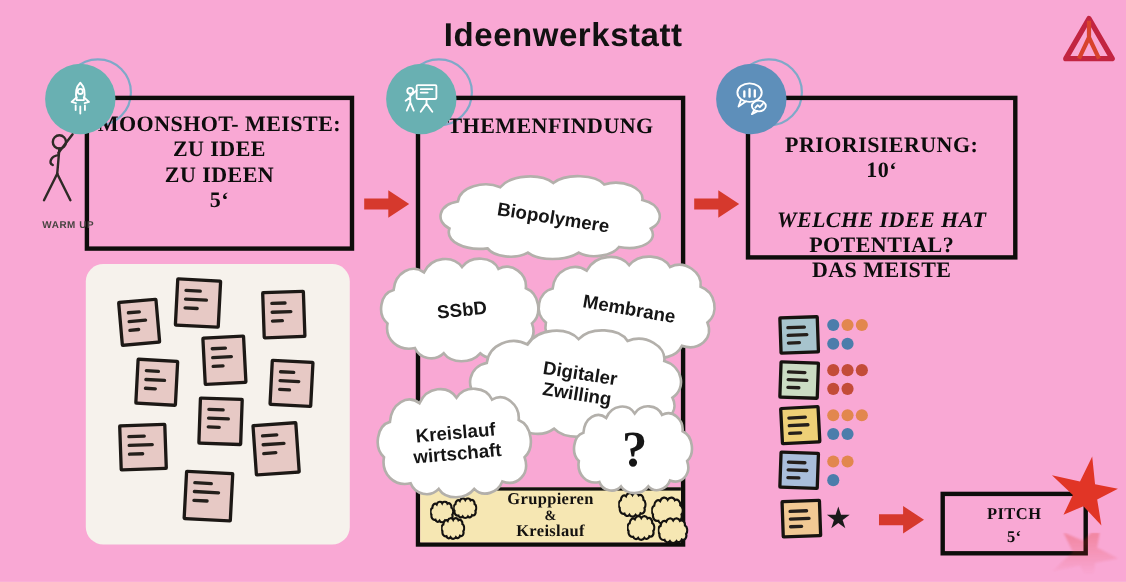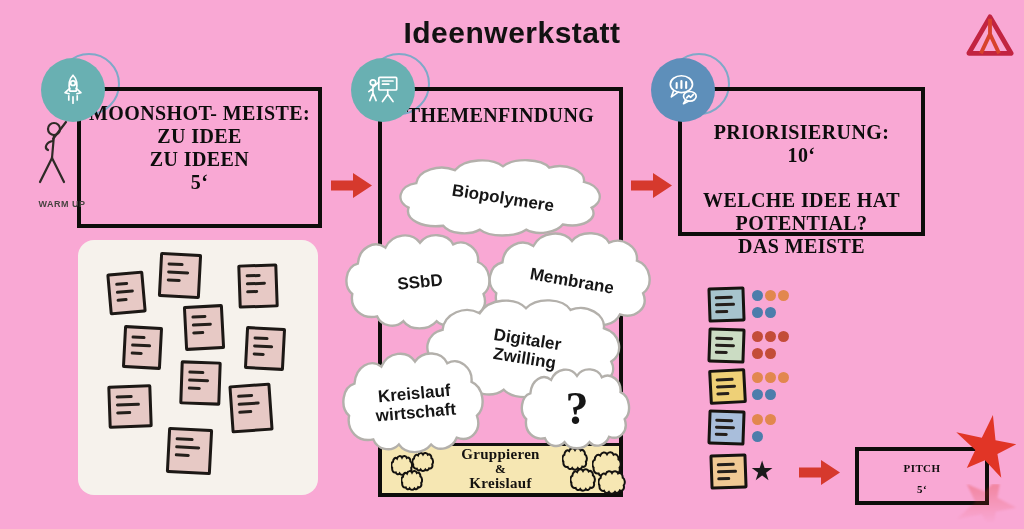--- a/index.html
+++ b/index.html
@@ -5,21 +5,21 @@
   html,body{margin:0;padding:0;background:#fbf8f4;}
   .stage{position:relative;width:1024px;height:529px;background:#f9a8d4;
          font-family:"Liberation Sans",sans-serif;overflow:hidden;}
 
   .page-title{position:absolute;left:0;top:16px;width:100%;text-align:center;
     font:700 30px/34px "Liberation Sans",sans-serif;color:#121212;letter-spacing:.5px;}
 
   
   .frame{position:absolute;border:4px solid #0e0d0b;box-sizing:border-box;}
   .hl{font:700 20px/23px "Liberation Serif",serif;color:#0d0d0d;text-align:center;letter-spacing:.4px;}
-  .gap-top{margin-top:22px;}
+  .gap-top{margin-top:22px;font-style:italic;}
 
   
   .circle-outline{position:absolute;border:2px solid #7fa9c8;border-radius:50%;background:transparent;}
   .circle-fill{position:absolute;border-radius:50%;display:flex;align-items:center;justify-content:center;z-index:6;}
   .icon-svg{width:38px;height:38px;}
   .icon-svg *{stroke:#ffffff;fill:none;stroke-width:1.6;stroke-linecap:round;stroke-linejoin:round;}
 
   
   .arrow{position:absolute;width:42px;height:27px;}
 
@@ -53,21 +53,21 @@
   .vnote i:nth-child(1){width:80%;}
   .vnote i:nth-child(2){width:86%;}
   .vnote i:nth-child(3){width:58%;}
   .dots{position:absolute;}
   .dot-row{display:flex;gap:2px;margin-bottom:6px;}
   .dot{width:11px;height:11px;border-radius:50%;display:inline-block;}
   .black-star{position:absolute;font-size:27px;line-height:27px;color:#1a1a1a;}
 
   
   .pitch-text{padding-top:7px;}
-  .pitch-text .hl{font-size:11px;line-height:21px;}
+  .pitch-text .hl{font-size:15px;line-height:21px;}
   .star-red{position:absolute;left:950px;top:410px;width:74px;height:74px;z-index:7;}
   .star-reflection{position:absolute;left:950px;top:484px;width:74px;height:46px;opacity:.33;
     overflow:hidden;filter:blur(1px);
     -webkit-mask-image:linear-gradient(to bottom,rgba(0,0,0,.9),transparent 85%);
     mask-image:linear-gradient(to bottom,rgba(0,0,0,.9),transparent 85%);}
   .star-reflection svg{position:absolute;left:0;top:-16px;width:74px;height:74px;transform:scaleY(-1);}
 
   .warmup-label{position:absolute;left:30px;top:199px;width:64px;text-align:center;
     font:700 9px/10px "Liberation Sans",sans-serif;color:#474340;letter-spacing:.5px;}
   .logo{position:absolute;left:966px;top:13px;width:48px;height:44px;}

